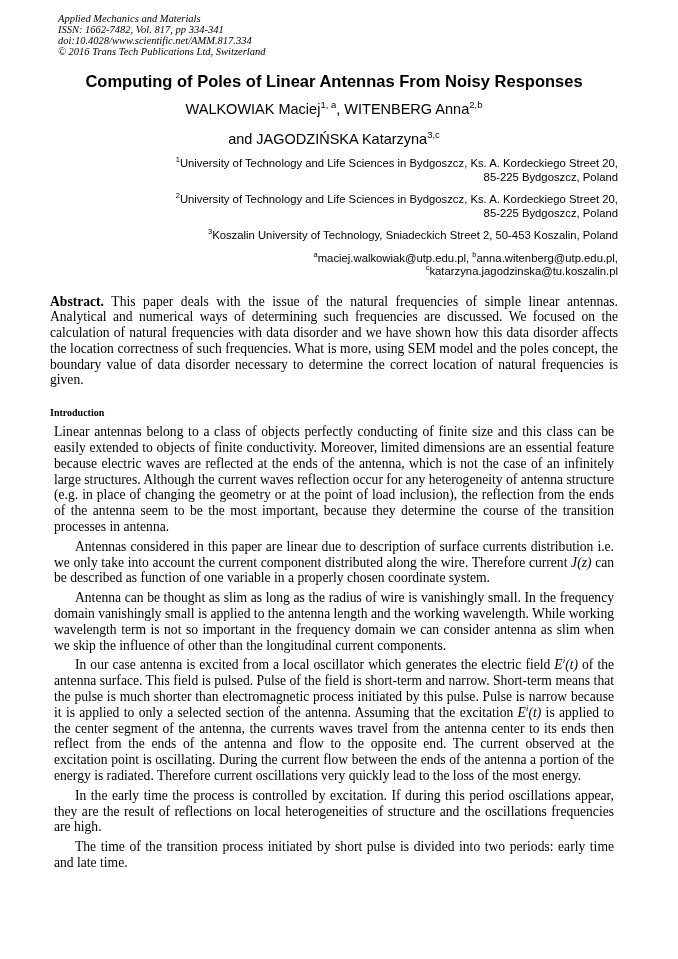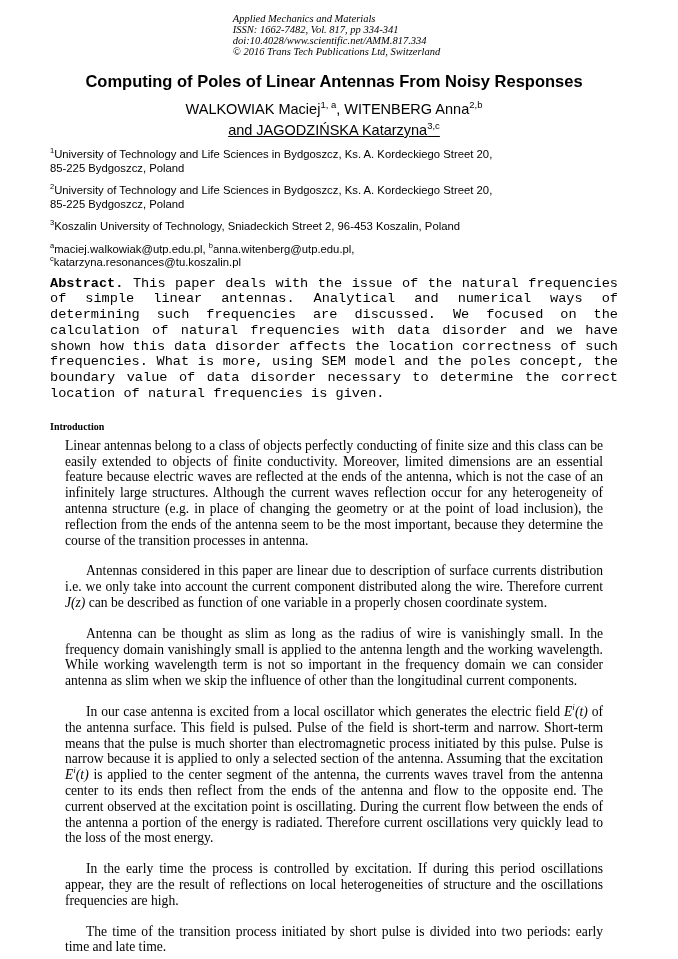--- a/index.html
+++ b/index.html
@@ -3,58 +3,58 @@
 <meta charset="utf-8">
 <style>
   html, body { margin: 0; padding: 0; background: #ffffff; }
   .page {
     width: 678px; height: 959px; background: #ffffff; overflow: hidden;
     position: relative; color: #000;
     font-family: "Liberation Serif", serif;
     -webkit-font-smoothing: antialiased;
   }
   .header {
-    display: flex; justify-content: center; align-items: flex-start;
+    display: flex; justify-content: space-between; align-items: flex-start;
     padding: 13px 63px 0 58px;
     font-family: "Liberation Serif", serif; font-style: italic;
     font-size: 10.5px; line-height: 11px;
   }
   .header-right { text-align: right; }
   .content { margin: 0 60px 0 50px; } 
   .title {
     margin-top: 15px; text-align: center;
     font-family: "Liberation Sans", sans-serif; font-weight: 700;
     font-size: 16.5px; line-height: 19px;
   }
   .authors-line {
     text-align: center; font-family: "Liberation Sans", sans-serif;
     font-size: 14.5px; line-height: 17px;
   }
   .authors-line-1 { margin-top: 10px; }
-  .authors-line-2 { margin-top: 4px; text-decoration: underline; }
+  .authors-line-2 { margin-top: 13px; }
   .authors-line sup { font-size: 9.5px; line-height: 0; }
   .affil, .emails {
-    text-align: left; font-family: "Liberation Sans", sans-serif;
+    text-align: right; font-family: "Liberation Sans", sans-serif;
     font-size: 11.3px; line-height: 13.5px; margin-top: 9px;
   }
   .affil sup, .emails sup { font-size: 7.5px; line-height: 0; }
   .keywords {
     margin-top: 25px; font-family: "Liberation Sans", sans-serif;
     font-size: 12.3px; line-height: 15px;
   }
   .abstract {
-    margin-top: 6px; text-align: justify;
-    font-size: 13.6px; line-height: 15.8px; font-family: Liberation Mono, monospace;
+    margin-top: 15px; text-align: justify;
+    font-size: 13.6px; line-height: 15.8px;
   }
   .section-heading {
     margin-top: 16px; font-weight: 700;
     font-size: 10px; line-height: 17px;
   }
   .para {
-    margin: 15px; text-align: justify;
+    margin: 4px; text-align: justify;
     font-size: 13.6px; line-height: 15.8px;
   }
   .para.first { margin-top: 3px; }
   .para.indent { text-indent: 21px; }
   .para sup, .abstract sup { font-size: 9px; line-height: 0; }
 </style>
 </head>
 <body>
 
 <div class="page">
@@ -70,23 +70,23 @@
 
   <div class="content">
 
     <div class="title">Computing of Poles of Linear Antennas From Noisy Responses</div>
 
     <div class="authors-line authors-line-1"><span>WALKOWIAK Maciej</span><sup>1, a</sup><span>, WITENBERG Anna</span><sup>2,b</sup></div>
     <div class="authors-line authors-line-2"><span>and JAGODZIŃSKA Katarzyna</span><sup>3,c</sup></div>
 
     <div class="affil"><sup>1</sup><span>University of Technology and Life Sciences in Bydgoszcz, Ks. A. Kordeckiego Street 20,</span><br><span>85-225 Bydgoszcz, Poland</span></div>
     <div class="affil"><sup>2</sup><span>University of Technology and Life Sciences in Bydgoszcz, Ks. A. Kordeckiego Street 20,</span><br><span>85-225 Bydgoszcz, Poland</span></div>
-    <div class="affil"><sup>3</sup><span>Koszalin University of Technology, Sniadeckich Street 2, 96-453 Koszalin, Poland</span></div>
+    <div class="affil"><sup>3</sup><span>Koszalin University of Technology, Sniadeckich Street 2, 50-453 Koszalin, Poland</span></div>
 
-    <div class="emails"><sup>a</sup><span>maciej.walkowiak@utp.edu.pl, </span><sup>b</sup><span>anna.witenberg@utp.edu.pl,</span><br><sup>c</sup><span>katarzyna.resonances@tu.koszalin.pl</span></div>
+    <div class="emails"><sup>a</sup><span>maciej.walkowiak@utp.edu.pl, </span><sup>b</sup><span>anna.witenberg@utp.edu.pl,</span><br><sup>c</sup><span>katarzyna.jagodzinska@tu.koszalin.pl</span></div>
 
 
     <div class="abstract"><span style="font-weight: 700;">Abstract.</span><span> This paper deals with the issue of the natural frequencies of simple linear antennas. Analytical and numerical ways of determining such frequencies are discussed. We focused on the calculation of natural frequencies with data disorder and we have shown how this data disorder affects the location correctness of such frequencies. What is more, using SEM model and the poles concept, the boundary value of data disorder necessary to determine the correct location of natural frequencies is given.</span></div>
 
     <div class="section-heading">Introduction</div>
 
     <p class="para first"><span>Linear antennas belong to a class of objects perfectly conducting of finite size and this class can be easily extended to objects of finite conductivity. Moreover, limited dimensions are an essential feature because electric waves are reflected at the ends of the antenna, which is not the case of an infinitely large structures. Although the current waves reflection occur for any heterogeneity of antenna structure (e.g. in place of changing the geometry or at the point of load inclusion), the reflection from the ends of the antenna seem to be the most important, because they determine the course of the transition processes in antenna.</span></p>
     <p class="para indent"><span>Antennas considered in this paper are linear due to description of surface currents distribution i.e. we only take into account the current component distributed along the wire. Therefore current </span><span style="font-style: italic;">J(z)</span><span> can be described as function of one variable in a properly chosen coordinate system.</span></p>
     <p class="para indent"><span>Antenna can be thought as slim as long as the radius of wire is vanishingly small. In the frequency domain vanishingly small is applied to the antenna length and the working wavelength. While working wavelength term is not so important in the frequency domain we can consider antenna as slim when we skip the influence of other than the longitudinal current components.</span></p>
     <p class="para indent"><span>In our case antenna is excited from a local oscillator which generates the electric field </span><span style="font-style: italic;">E</span><sup style="font-style: italic;">i</sup><span style="font-style: italic;">(t)</span><span> of the antenna surface. This field is pulsed. Pulse of the field is short-term and narrow. Short-term means that the pulse is much shorter than electromagnetic process initiated by this pulse. Pulse is narrow because it is applied to only a selected section of the antenna. Assuming that the excitation </span><span style="font-style: italic;">E</span><sup style="font-style: italic;">i</sup><span style="font-style: italic;">(t)</span><span> is applied to the center segment of the antenna, the currents waves travel from the antenna center to its ends then reflect from the ends of the antenna and flow to the opposite end. The current observed at the excitation point is oscillating. During the current flow between the ends of the antenna a portion of the energy is radiated. Therefore current oscillations very quickly lead to the loss of the most energy.</span></p>

